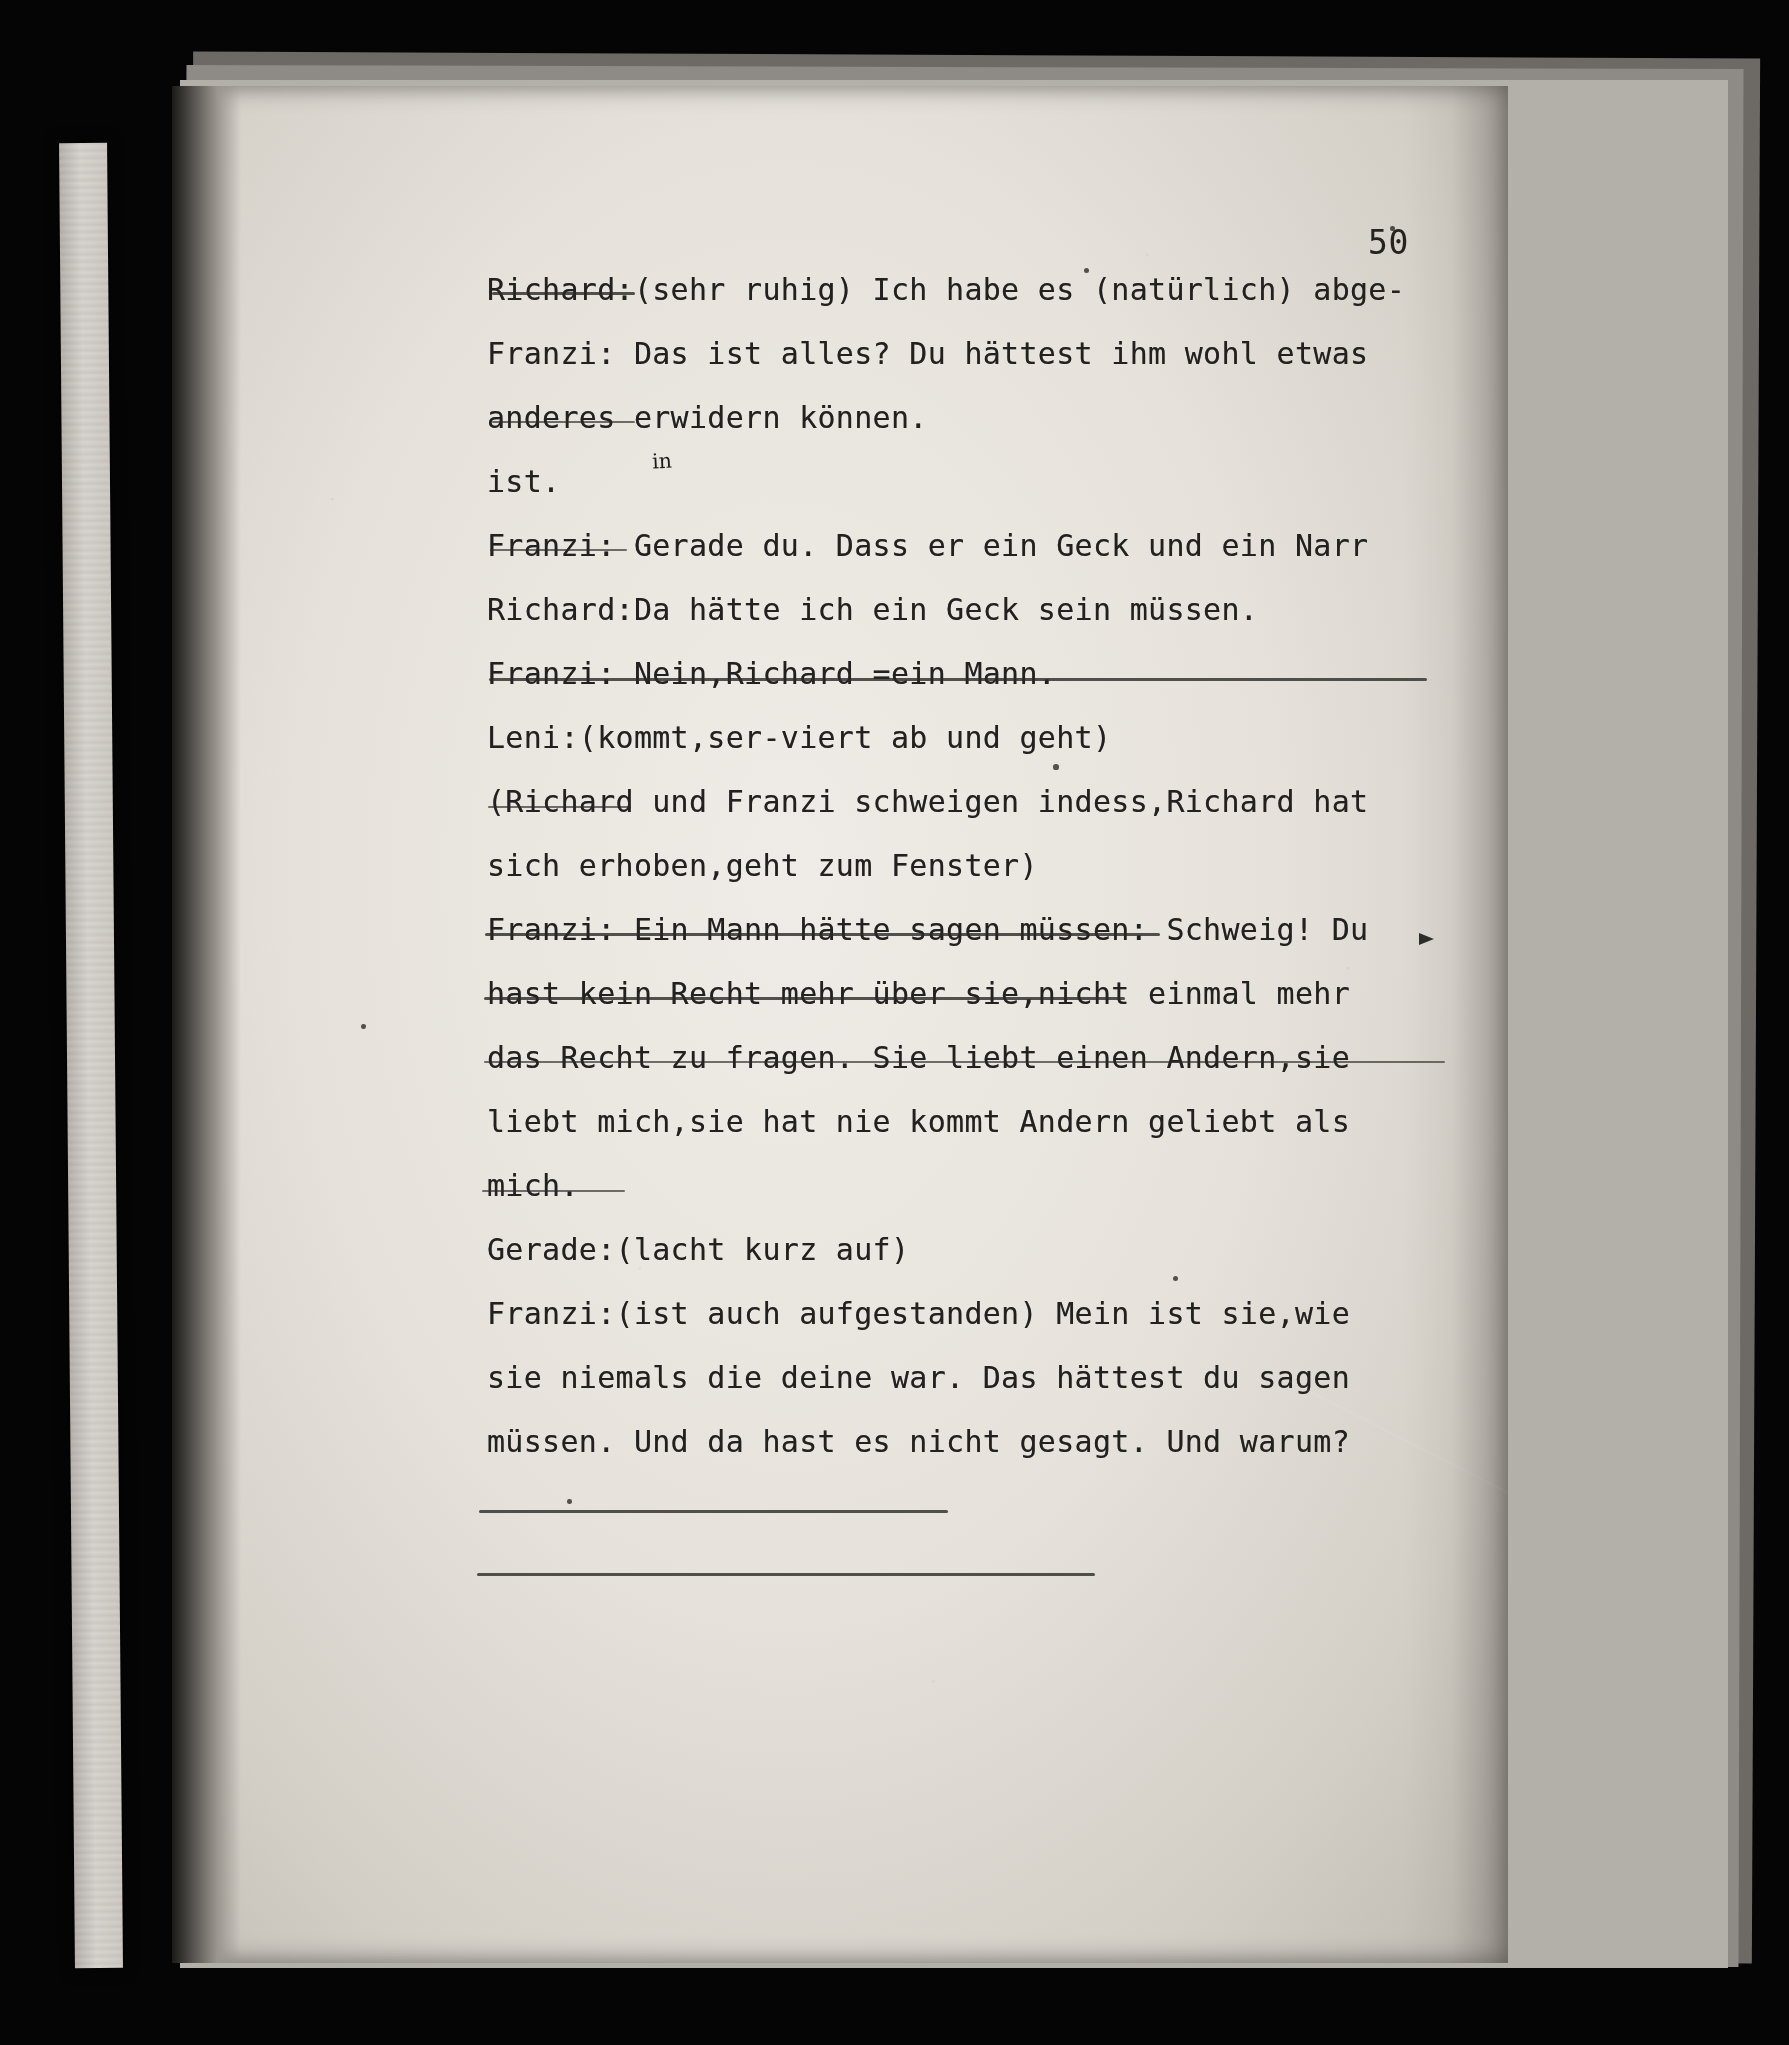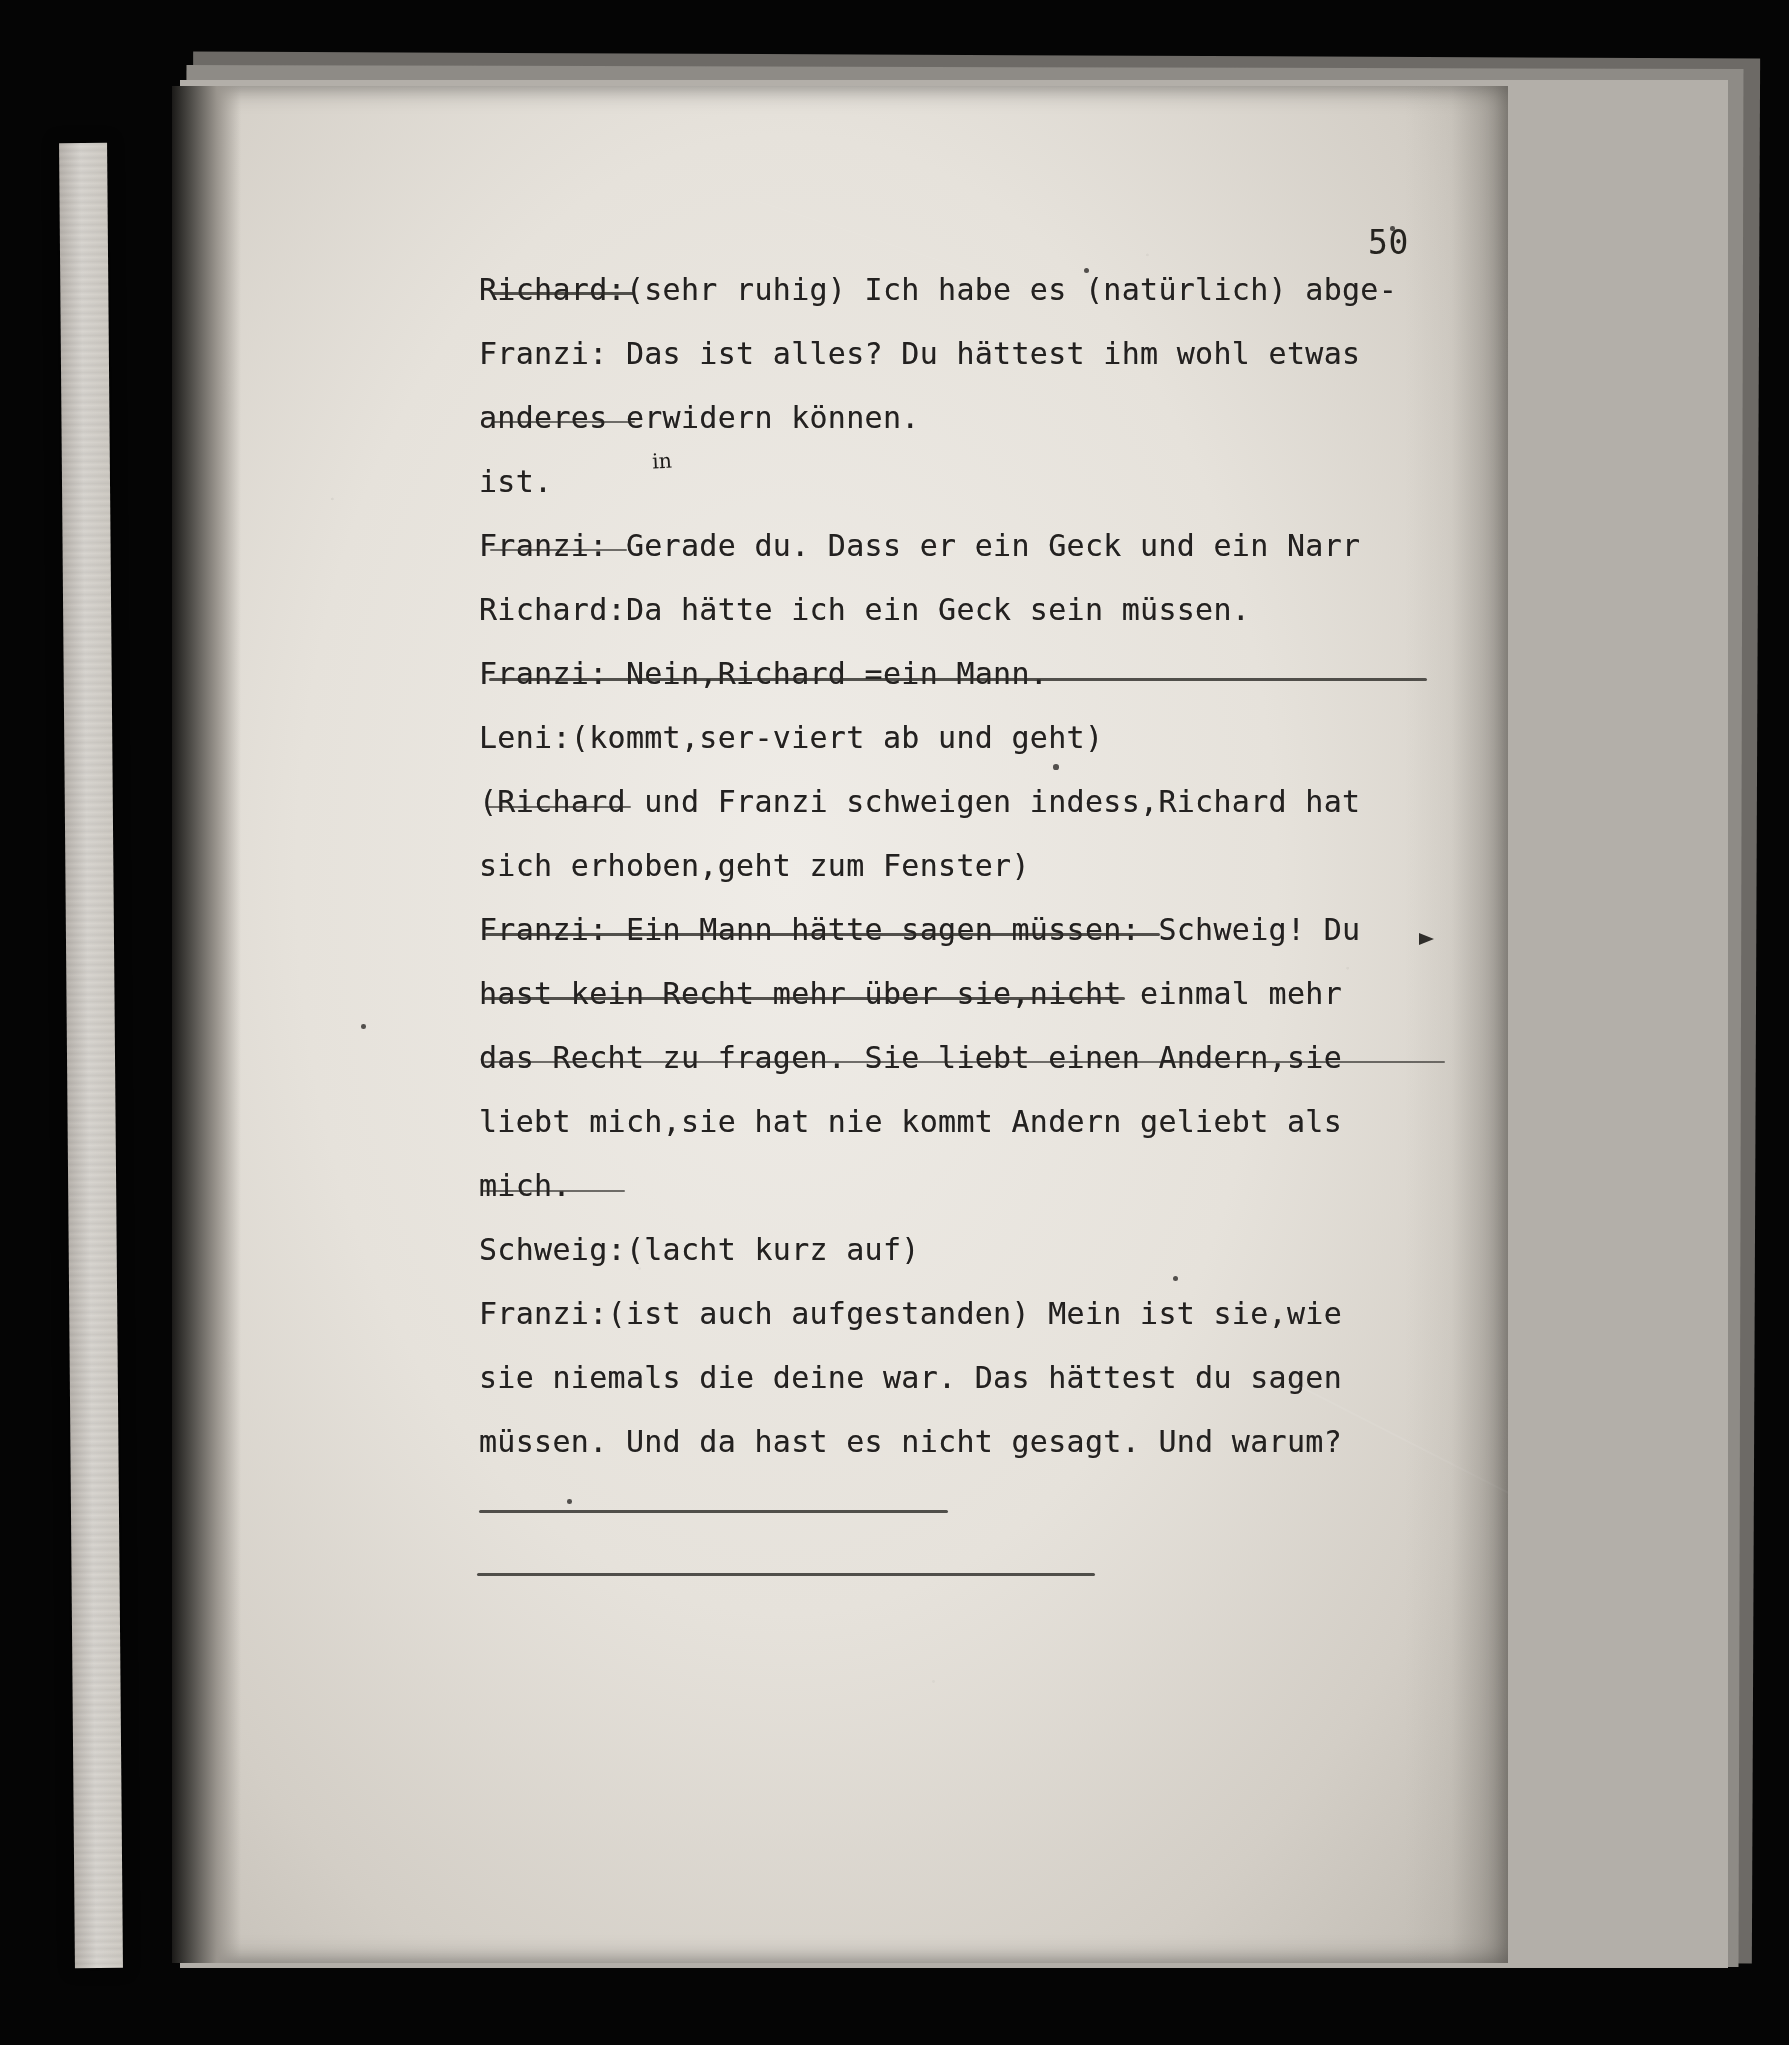--- a/index.html
+++ b/index.html
@@ -105,21 +105,21 @@
       radial-gradient(circle at 73% 9%, rgba(0,0,0,0.05) 0 1.1px, transparent 1.7px),
       radial-gradient(circle at 35% 63%, rgba(0,0,0,0.04) 0 1.1px, transparent 1.7px),
       radial-gradient(circle at 88% 47%, rgba(0,0,0,0.05) 0 1.1px, transparent 1.7px),
       radial-gradient(circle at 57% 85%, rgba(0,0,0,0.04) 0 1.1px, transparent 1.7px);
     opacity: .8;
   }
 
   
   .content {
     position: absolute;
-    left: 307px;
+    left: 315px;
     top: 172px;
     width: 1178px;
   }
 
   .folio {
     position: absolute;
     left: 1196px;
     top: 137px;
     font-family: "DejaVu Sans Mono", monospace;
     font-size: 33px;
@@ -187,21 +187,21 @@
       <div class="line">Richard:Da hätte ich ein Geck sein müssen.</div>
       <div class="line">Franzi: Nein,Richard =ein Mann.</div>
       <div class="line">Leni:(kommt,ser-viert ab und geht)</div>
       <div class="line">(Richard und Franzi schweigen indess,Richard hat</div>
       <div class="line">sich erhoben,geht zum Fenster)</div>
       <div class="line">Franzi: Ein Mann hätte sagen müssen: Schweig! Du</div>
       <div class="line">hast kein Recht mehr über sie,nicht einmal mehr</div>
       <div class="line">das Recht zu fragen. Sie liebt einen Andern,sie</div>
       <div class="line">liebt mich,sie hat nie kommt Andern geliebt als</div>
       <div class="line">mich.</div>
-      <div class="line">Schweig:(lacht kurz auf)</div>
+      <div class="line">Gerade:(lacht kurz auf)</div>
       <div class="line">Franzi:(ist auch aufgestanden) Mein ist sie,wie</div>
       <div class="line">sie niemals die deine war. Das hättest du sagen</div>
       <div class="line">müssen. Und da hast es nicht gesagt. Und warum?</div>
     </div>
 
     <div style="position:absolute; left:480px; top:363px; font-family:'DejaVu Serif', serif; font-size:20.6px; color:#1d1b19; transform:rotate(-3deg);">in</div>
 
     <div class="ul" style="left:320px;  top:206px;  width:143px;"></div>
     <div class="ul thin" style="left:320px;  top:335px;  width:143px;"></div>
     <div class="ul thin" style="left:318px;  top:463px;  width:137px;"></div>

